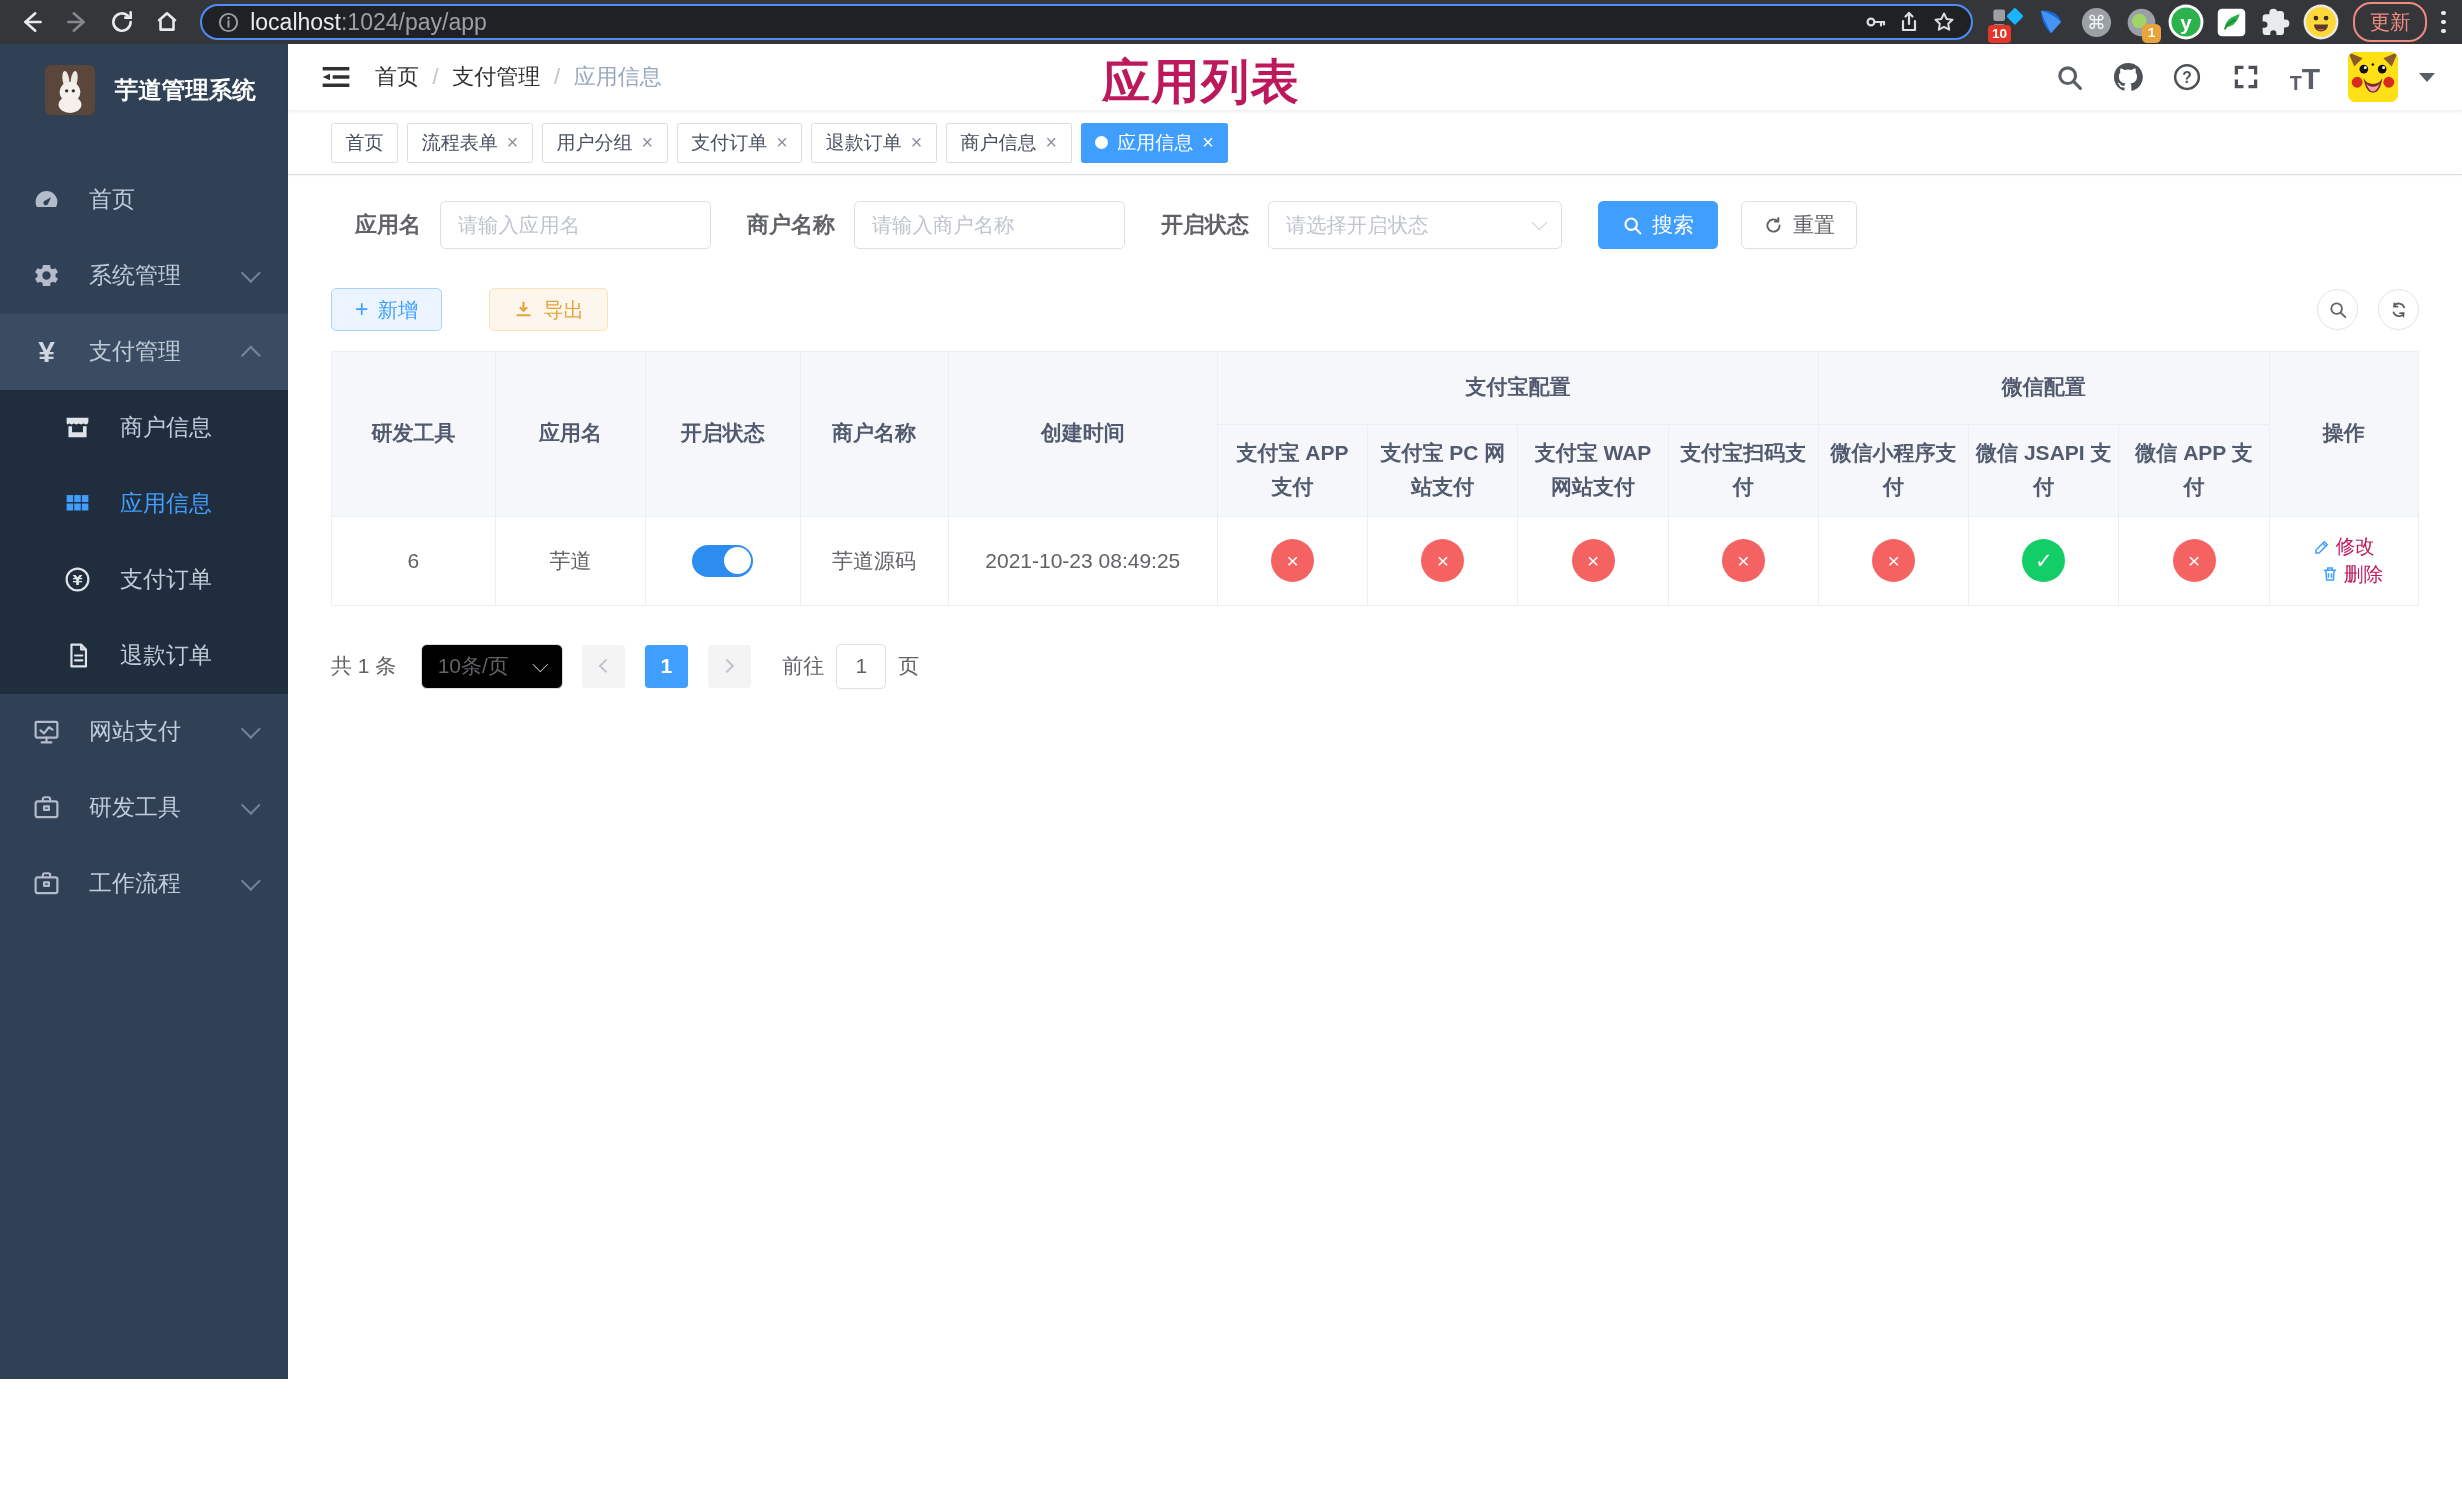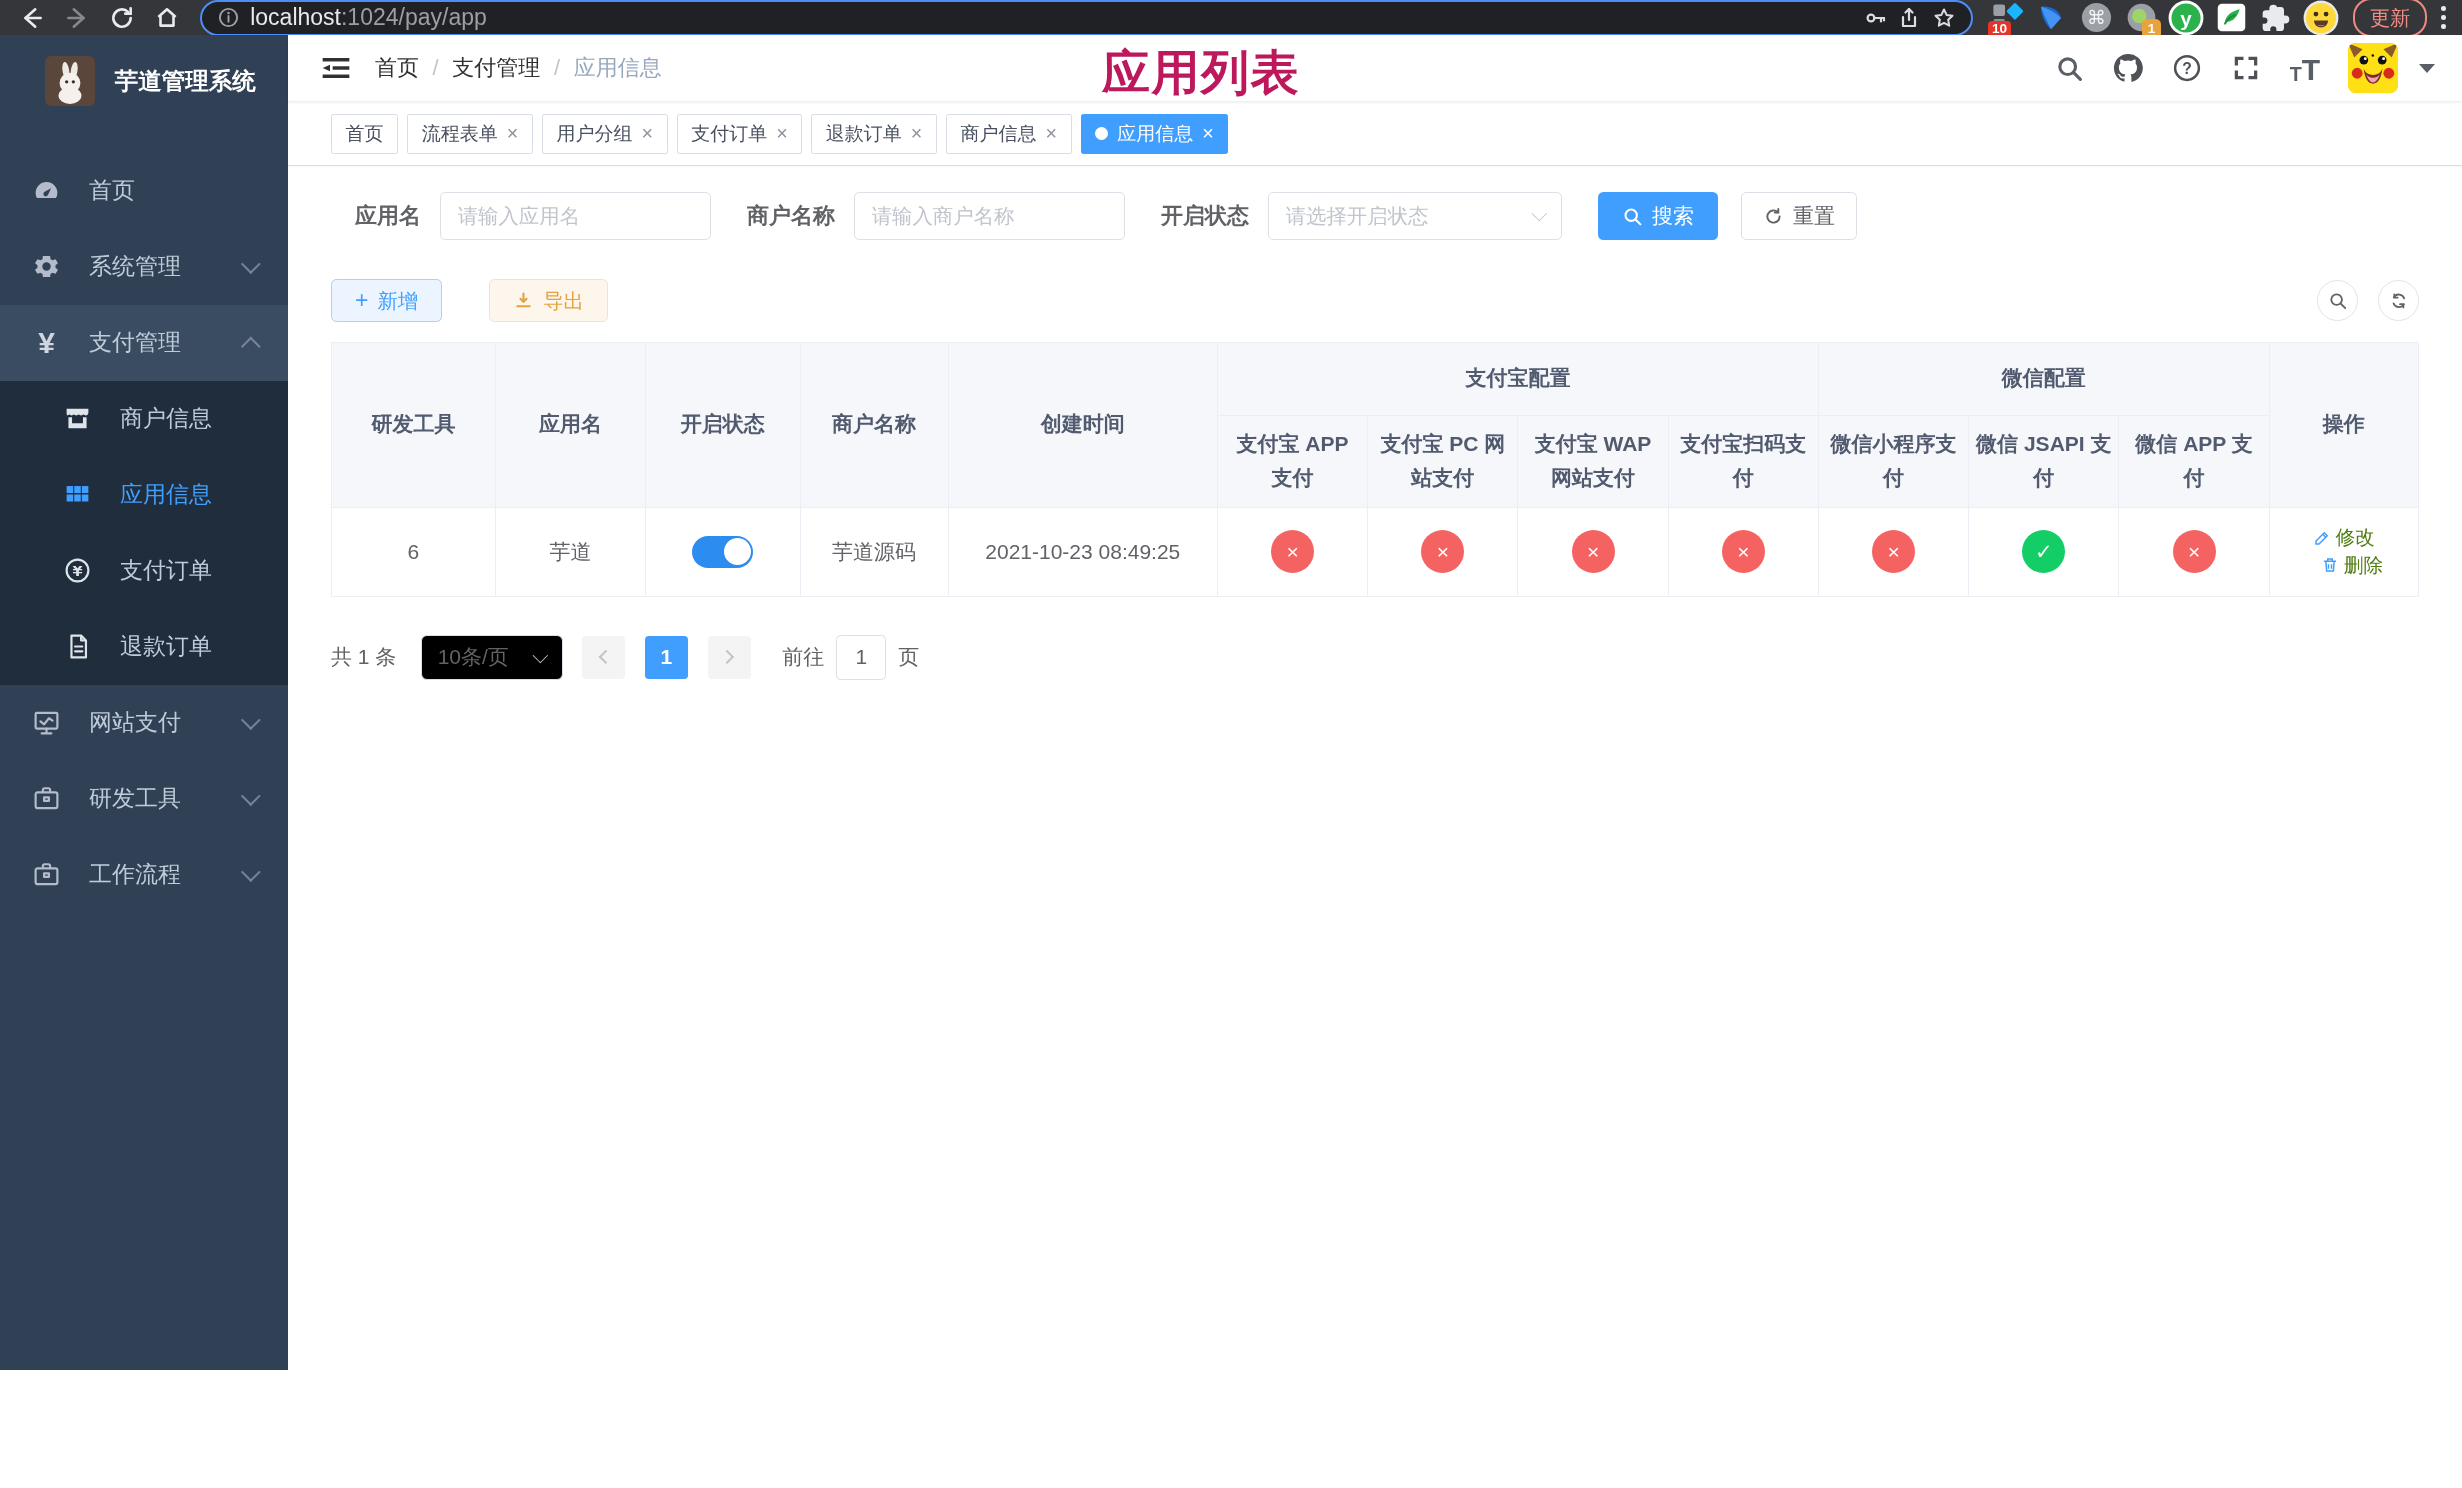--- a/index.html
+++ b/index.html
@@ -1,21 +1,21 @@
 <!DOCTYPE html>
 <html style="font-size:12px"><head>
 <meta charset="utf-8">
 <style>
   * { margin:0; padding:0; box-sizing:border-box; }
   html,body { background:#888; }
   body { font-family:"Liberation Sans","DejaVu Sans",sans-serif; }
   .screen { position:relative; width:2462px; height:1489px; background:#fff; overflow:hidden; }
 
   
-  .browser-bar { height:35px; background:#35363a; display:flex; align-items:center; padding:0 12px; gap:6px; }
+  .browser-bar { height:44px; background:#35363a; display:flex; align-items:center; padding:0 12px; gap:6px; }
   .bnav { width:39px; height:39px; display:flex; align-items:center; justify-content:center; border-radius:50%; flex:0 0 auto; }
   .bnav svg { display:block; }
   .urlbar { flex:1; height:36px; margin:0 7.6px; background:#202124; border:2.3px solid #4e8df6; border-radius:19.7px; display:flex; align-items:center; padding:0 15px; gap:10.6px; min-width:0; }
   .url-text { font-size:23px; color:#e8eaed; white-space:nowrap; overflow:hidden; }
   .url-text .dim { color:#9aa0a6; }
   .urlbar .spacer { flex:1; }
   .ext { width:39px; height:39px; display:flex; align-items:center; justify-content:center; position:relative; flex:0 0 auto; }
   .badge { position:absolute; font-size:13.6px; font-weight:700; color:#fff; border-radius:3.8px; padding:0.8px 3.8px; line-height:1.2; }
   .badge.red { background:#e33629; left:1.5px; bottom:-1.5px; }
   .badge.orange { background:#e8a33d; right:0; bottom:-1.5px; border-radius:5.3px; padding:1.5px 5.3px; }
@@ -93,21 +93,21 @@
   .grid th, .grid td { border:0.8px solid #ebeef5; font-size:21px; text-align:center; vertical-align:middle; padding:7.6px 6px; }
   .grid th { background:#f5f7fa; color:#515a6e; font-weight:700; line-height:1.65; }
   .grid thead tr.gr1 th { height:73px; }
   .grid thead tr.gr2 th { height:92px; }
   .grid td { color:#606266; height:89px; background:#fff; }
   .status-circle { width:43px; height:43px; border-radius:50%; display:inline-flex; align-items:center; justify-content:center; color:#fff; font-size:21px; line-height:1; }
   .switch { width:61px; height:32px; border-radius:16px; background:#dcdfe6; position:relative; display:inline-block; cursor:pointer; vertical-align:middle; }
   .switch .knob { position:absolute; top:2.3px; left:2.3px; width:27px; height:27px; border-radius:50%; background:#fff; }
   .switch.on { background:#2d8cf0; }
   .switch.on .knob { left:auto; right:2.3px; }
-  .link { color:#4d7c0f; font-size:19.7px; white-space:nowrap; cursor:pointer; display:inline-flex; align-items:center; gap:4.5px; }
+  .link { color:#be185d; font-size:19.7px; white-space:nowrap; cursor:pointer; display:inline-flex; align-items:center; gap:4.5px; }
   .link + .link { margin-left:16.7px; }
 
   
   .pagination { margin-top:38px; display:flex; align-items:center; justify-content:flex-start; gap:19.7px; font-size:21px; color:#606266; padding-bottom:30px; }
   .pg-total { margin-right:4.5px; }
   .pg-size { width:142px; height:45px; border:0.8px solid #dcdfe6; border-radius:6px; display:flex; align-items:center; justify-content:center; gap:26px; color:#606266; cursor:pointer; background:#000000; }
   .pg-arrow { width:43px; height:43px; border-radius:3.8px; background:#f4f4f5; display:flex; align-items:center; justify-content:center; cursor:pointer; }
   .pg-arrow .c { width:9.8px; height:9.8px; border-right:2.3px solid #c0c4cc; border-bottom:2.3px solid #c0c4cc; }
   .pg-arrow .c.left { transform:rotate(135deg); margin-left:4.5px; }
   .pg-arrow .c.right { transform:rotate(-45deg); margin-right:4.5px; }

